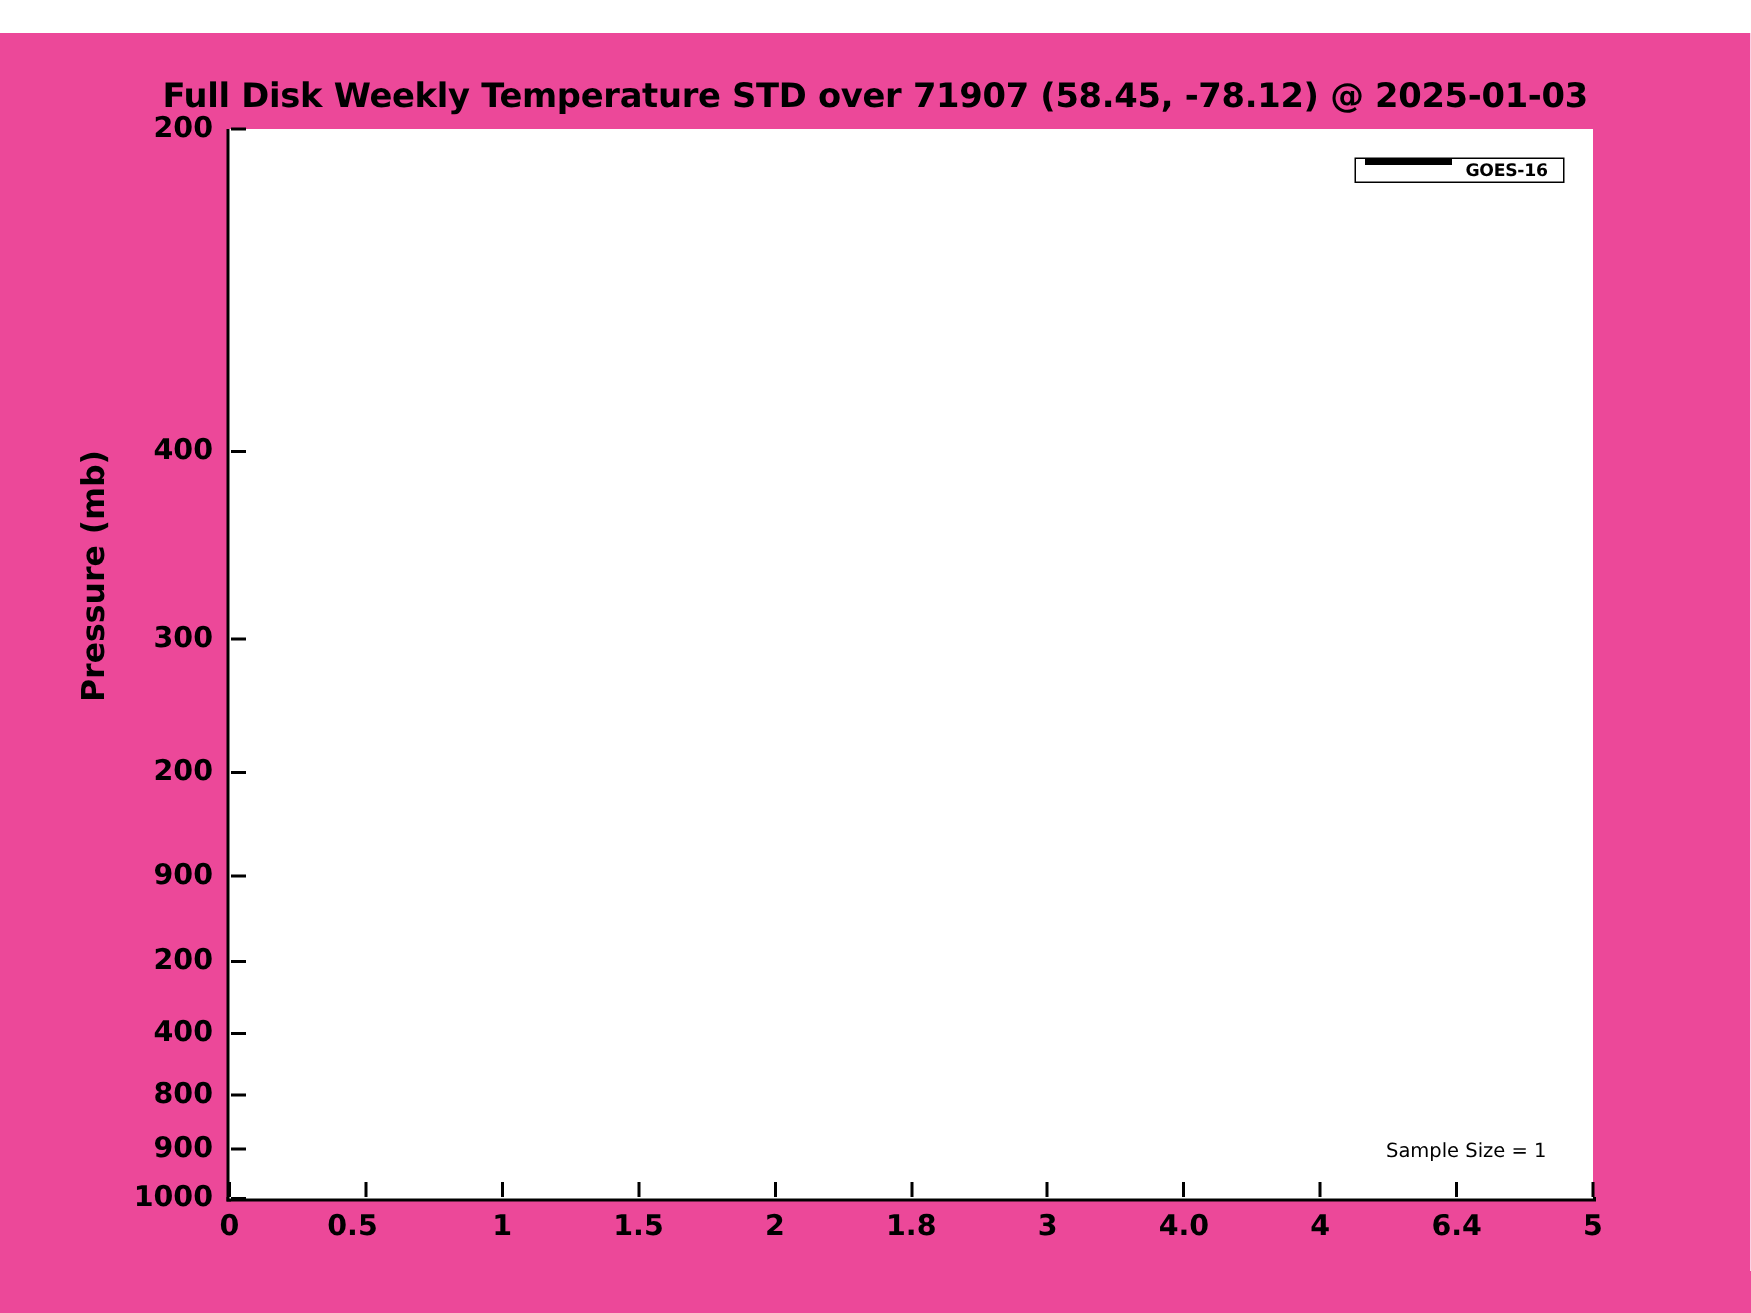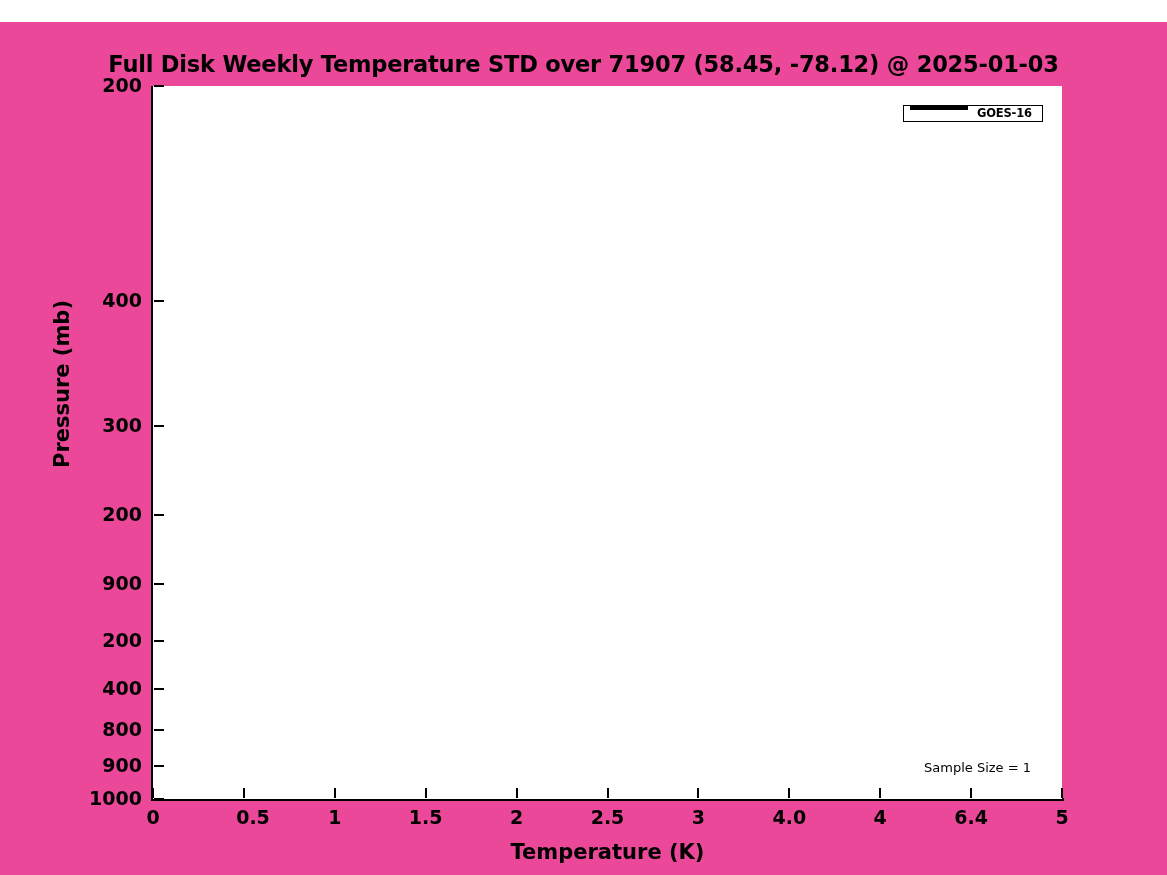--- a/index.html
+++ b/index.html
@@ -239,44 +239,43 @@
       </div>
       <div class="ytick-mark" style="top: 776px;"></div>
       <div class="ytick-row" style="top: 777px;">
         <div class="ytick-label">1000</div>
       </div>
     </div>
   <div id="x-ticks">
       <div class="xtick-mark" style="left: 152px;"></div>
       <div class="xtick-label" style="left: 153px;">0</div>
       <div class="xtick-mark" style="left: 242.9px;"></div>
-      <div class="xtick-label" style="left: 253px;">0.5</div>
+      <div class="xtick-label" style="left: 235px;">0.5</div>
       <div class="xtick-mark" style="left: 333.8px;"></div>
       <div class="xtick-label" style="left: 334.8px;">1</div>
       <div class="xtick-mark" style="left: 424.7px;"></div>
       <div class="xtick-label" style="left: 425.7px;">1.5</div>
       <div class="xtick-mark" style="left: 515.6px;"></div>
       <div class="xtick-label" style="left: 516.6px;">2</div>
       <div class="xtick-mark" style="left: 606.5px;"></div>
-      <div class="xtick-label" style="left: 607.5px;">2.5</div>
+      <div class="xtick-label" style="left: 607.5px;">1.8</div>
       <div class="xtick-mark" style="left: 697.4px;"></div>
       <div class="xtick-label" style="left: 698.4px;">3</div>
       <div class="xtick-mark" style="left: 788.3px;"></div>
       <div class="xtick-label" style="left: 789.3px;">4.0</div>
       <div class="xtick-mark" style="left: 879.2px;"></div>
       <div class="xtick-label" style="left: 880.2px;">4</div>
       <div class="xtick-mark" style="left: 970.1px;"></div>
       <div class="xtick-label" style="left: 971.1px;">6.4</div>
       <div class="xtick-mark" style="left: 1061px;"></div>
       <div class="xtick-label" style="left: 1062px;">5</div>
     </div>
 
   <div id="ylabel">Pressure (mb)</div>
 
-  <div id="xlabel">Temperature (K)</div>
 
   <div id="legend">
     <span id="legend-line-goes16"></span>
     <span id="legend-label-goes16">GOES-16</span>
   </div>
 
   <div id="sample-size-annotation">Sample Size = 1</div>
 
 </div>
 

